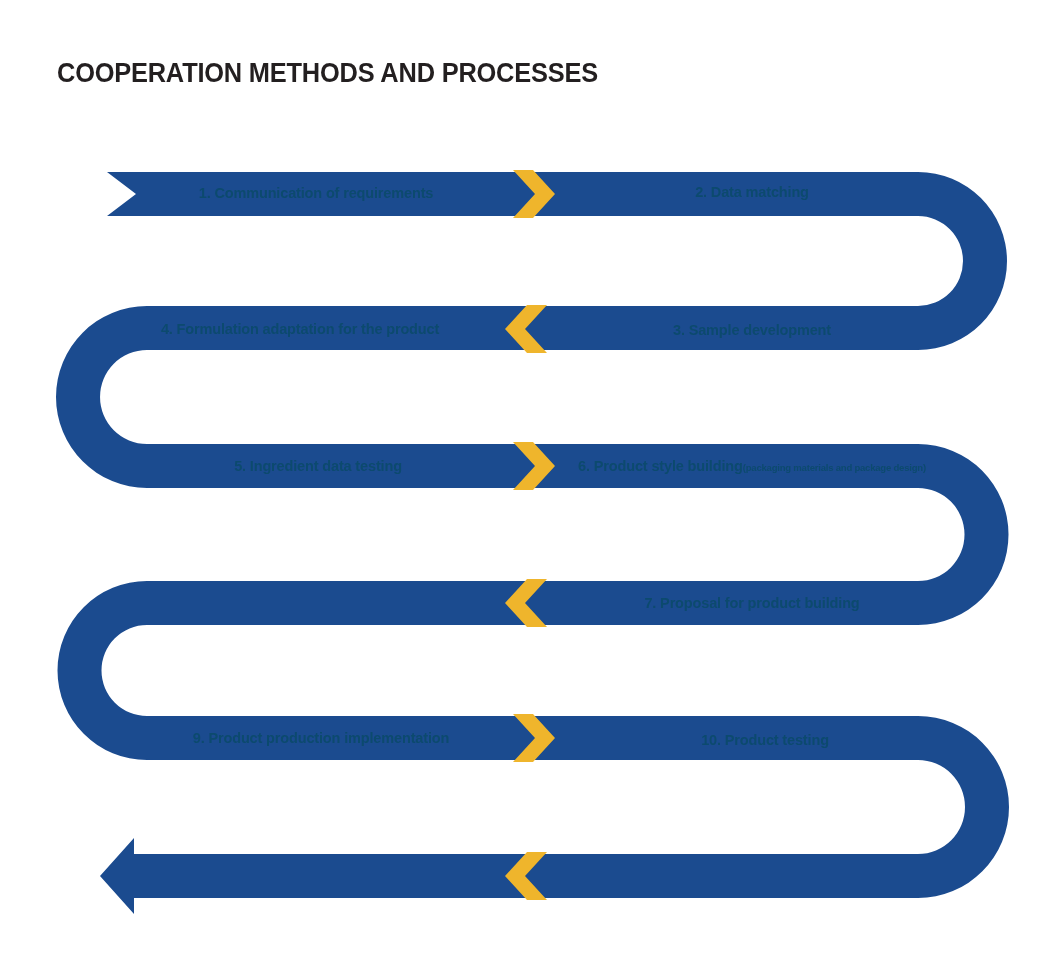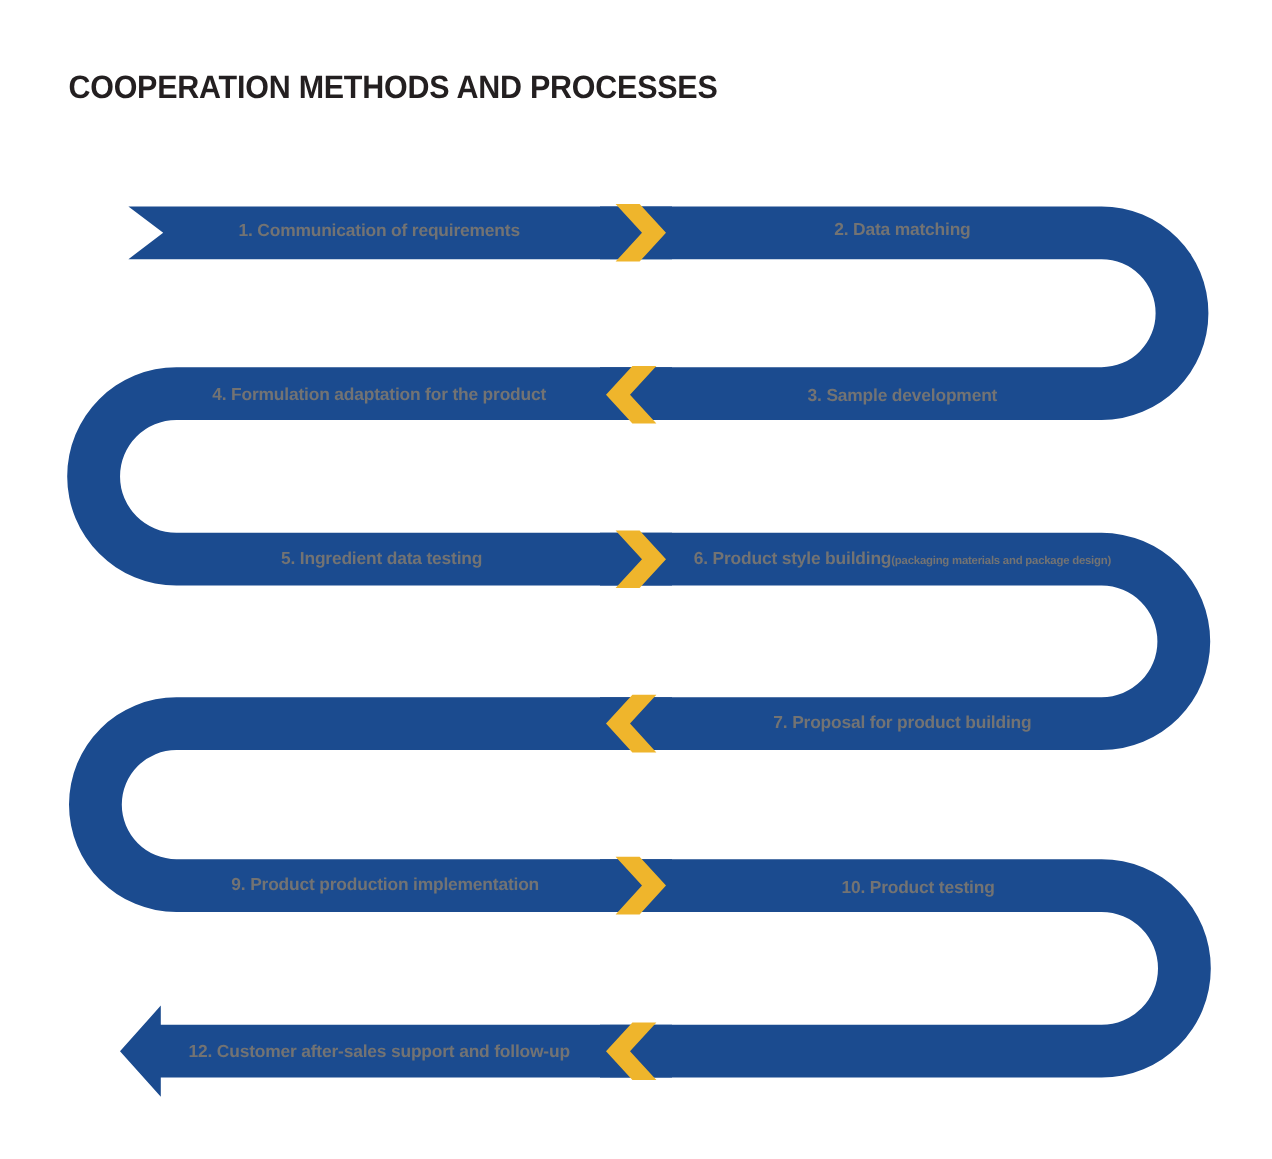--- a/index.html
+++ b/index.html
@@ -36,21 +36,21 @@
     transform-origin: left center;
     white-space: nowrap;
   }
   #flow-svg {
     position: absolute;
     left: 0;
     top: 0;
   }
   .step-label {
     position: absolute;
-    color: #737373;
+    color: #0c4a6e;
     font-size: 14.5px;
     font-weight: 600;
     white-space: nowrap;
     letter-spacing: -0.15px;
     transform: translate(-50%, -50%);
     pointer-events: none;
   }
   .step-label .note {
     font-size: 9.5px;
     font-weight: 600;
@@ -139,21 +139,21 @@
   </div>
 
   <div class="step-label" style="left:752px; top:192px;">
     <span>2. Data matching</span>
   </div>
 
   <div class="step-label" style="left:752px; top:330px;">
     <span>3. Sample development</span>
   </div>
 
-  <div class="step-label" style="left:316px; top:329px;">
+  <div class="step-label" style="left:300px; top:329px;">
     <span>4. Formulation adaptation for the product</span>
   </div>
 
   <div class="step-label" style="left:318px; top:466px;">
     <span>5. Ingredient data testing</span>
   </div>
 
   <div class="step-label" style="left:752px; top:466px;">
     <span>6. Product style building</span><span class="note">(packaging materials and package design)</span>
   </div>
@@ -165,17 +165,14 @@
 
   <div class="step-label" style="left:321px; top:738px;">
     <span>9. Product production implementation</span>
   </div>
 
   <div class="step-label" style="left:752px; top:740px;margin-left:13px;">
     <span>10. Product testing</span>
   </div>
 
 
-  <div class="step-label" style="left:316px; top:877px;">
-    <span>12. Customer after-sales support and follow-up</span>
-  </div>
 
 </div>
 
 </body></html>

